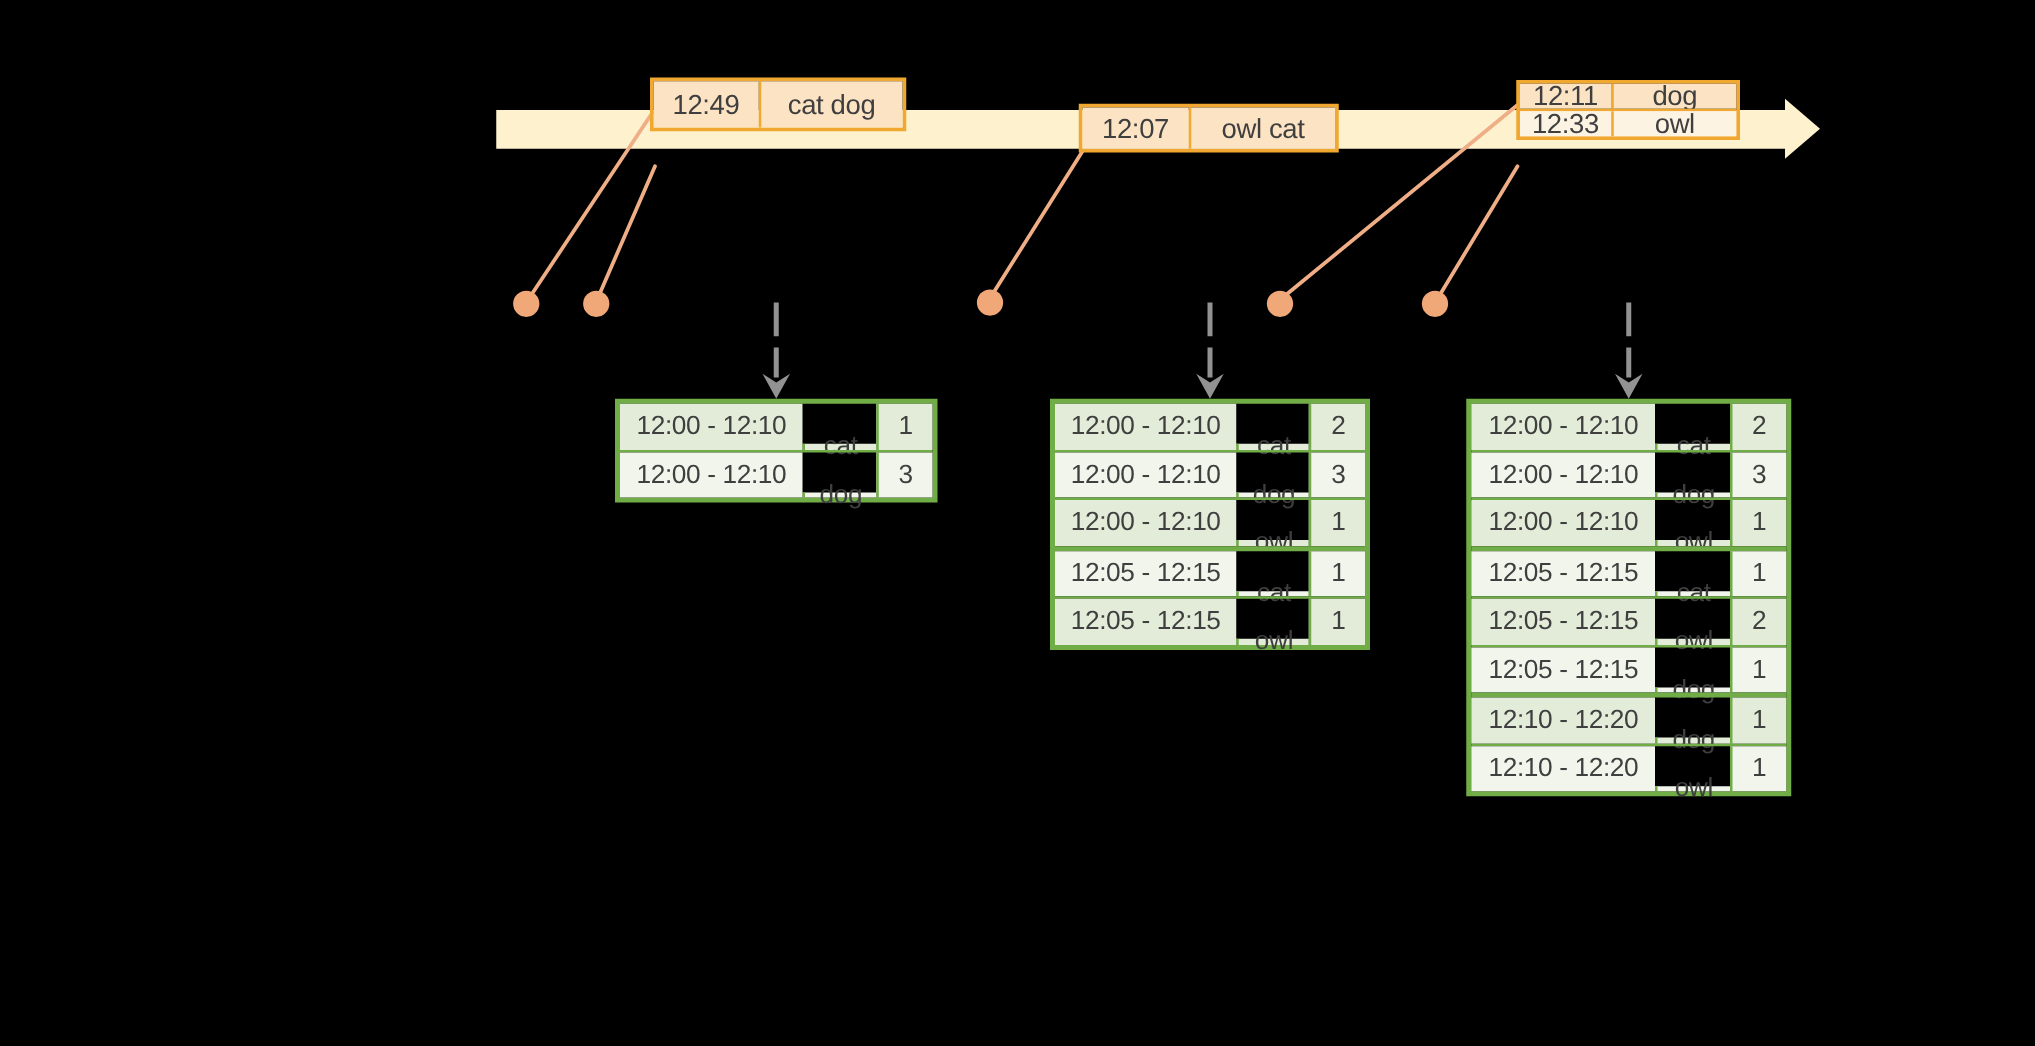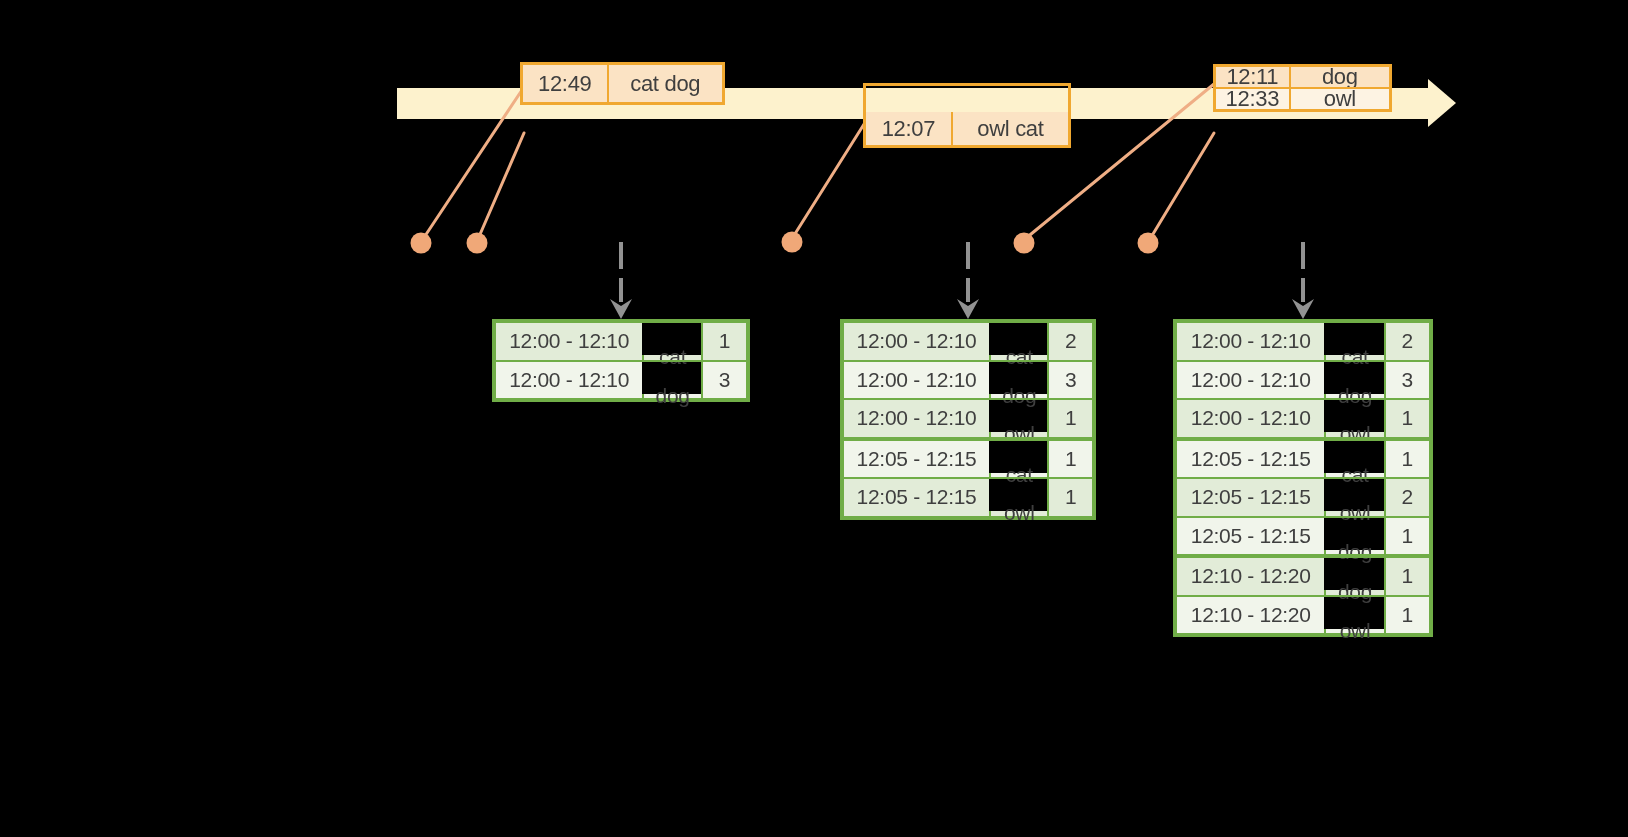--- a/index.html
+++ b/index.html
@@ -15,21 +15,21 @@
 
   
   .etable{
     position:absolute;
     border:3px solid var(--gold);
     display:flex;flex-direction:column;
     box-sizing:border-box;
     z-index:3;
   }
   .etable .trow{display:flex;height:37px;}
-  .t2 .trow{height:33px;margin-top:26px;}
+  .t2 .trow{height:33px;}
   .t3 .trow{height:20px;justify-content:flex-end;}
   .etable .trow + .trow{border-top:2px solid var(--gold);}
   .etable .trow.dark  .tcell{background:var(--peach-dark);}
   .etable .trow.light .tcell{background:var(--peach-light);}
   .etable .tcell{
     display:flex;align-items:center;justify-content:center;
     font-size:22px;letter-spacing:-0.3px;box-sizing:border-box;
   }
   .etable .tcell.c0{width:42%;}
   .etable .tcell.c1{width:58%;border-left:2px solid var(--gold);}

